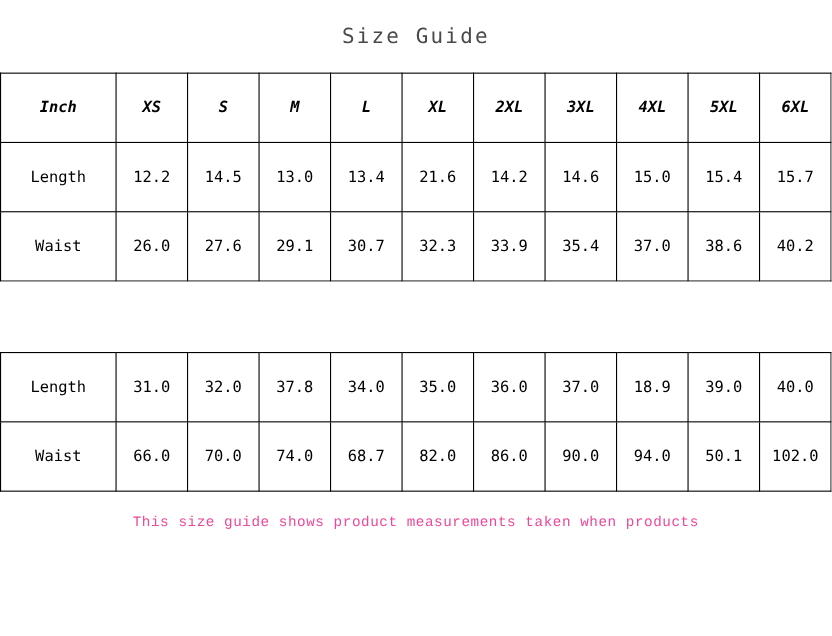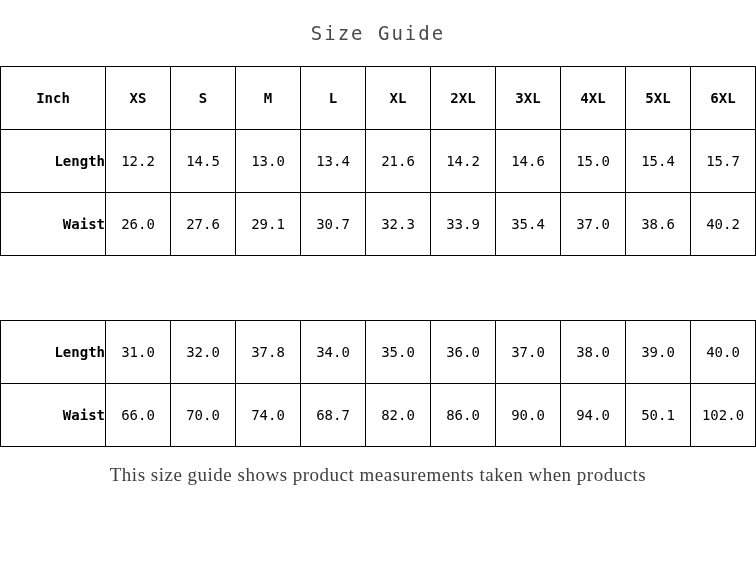--- a/index.html
+++ b/index.html
@@ -42,45 +42,45 @@
     text-align: center;
     vertical-align: middle;
     font-size: 14px;
     height: 62px;
     padding: 0;
     color: #000000;
   }
   table.size-table td.head-cell {
     font-weight: bold;
     font-size: 14px;
+    font-style: italic;
   }
   table.size-table td.label-cell {
-    font-weight: bold;
+    font-weight: normal;
     font-size: 14px;
-    text-align: right;
   }
   table.size-table col.first-col {
     width: 105px;
   }
   table.size-table col.sz-col {
     width: 65px;
   }
   .gap {
     height: 64px;
     width: 756px;
     background: #ffffff;
   }
   .footer {
     text-align: center;
-    font-size: 19px;
+    font-size: 13px;
     line-height: 19px;
-    color: #404040;
+    color: #ec4899;
     padding-top: 18px;
     letter-spacing: 0.5px;
-    font-family: Liberation Serif, serif;
+    font-family: Liberation Mono, monospace;
   }
   .footer div {
     white-space: nowrap;
   }
 </style>
 </head>
 <body>
 
 <div class="page">
 
@@ -162,21 +162,21 @@
     <tbody>
       <tr>
         <td class="label-cell">Length</td>
         <td>31.0</td>
         <td>32.0</td>
         <td>37.8</td>
         <td>34.0</td>
         <td>35.0</td>
         <td>36.0</td>
         <td>37.0</td>
-        <td>38.0</td>
+        <td>18.9</td>
         <td>39.0</td>
         <td>40.0</td>
       </tr>
       <tr>
         <td class="label-cell">Waist</td>
         <td>66.0</td>
         <td>70.0</td>
         <td>74.0</td>
         <td>68.7</td>
         <td>82.0</td>

